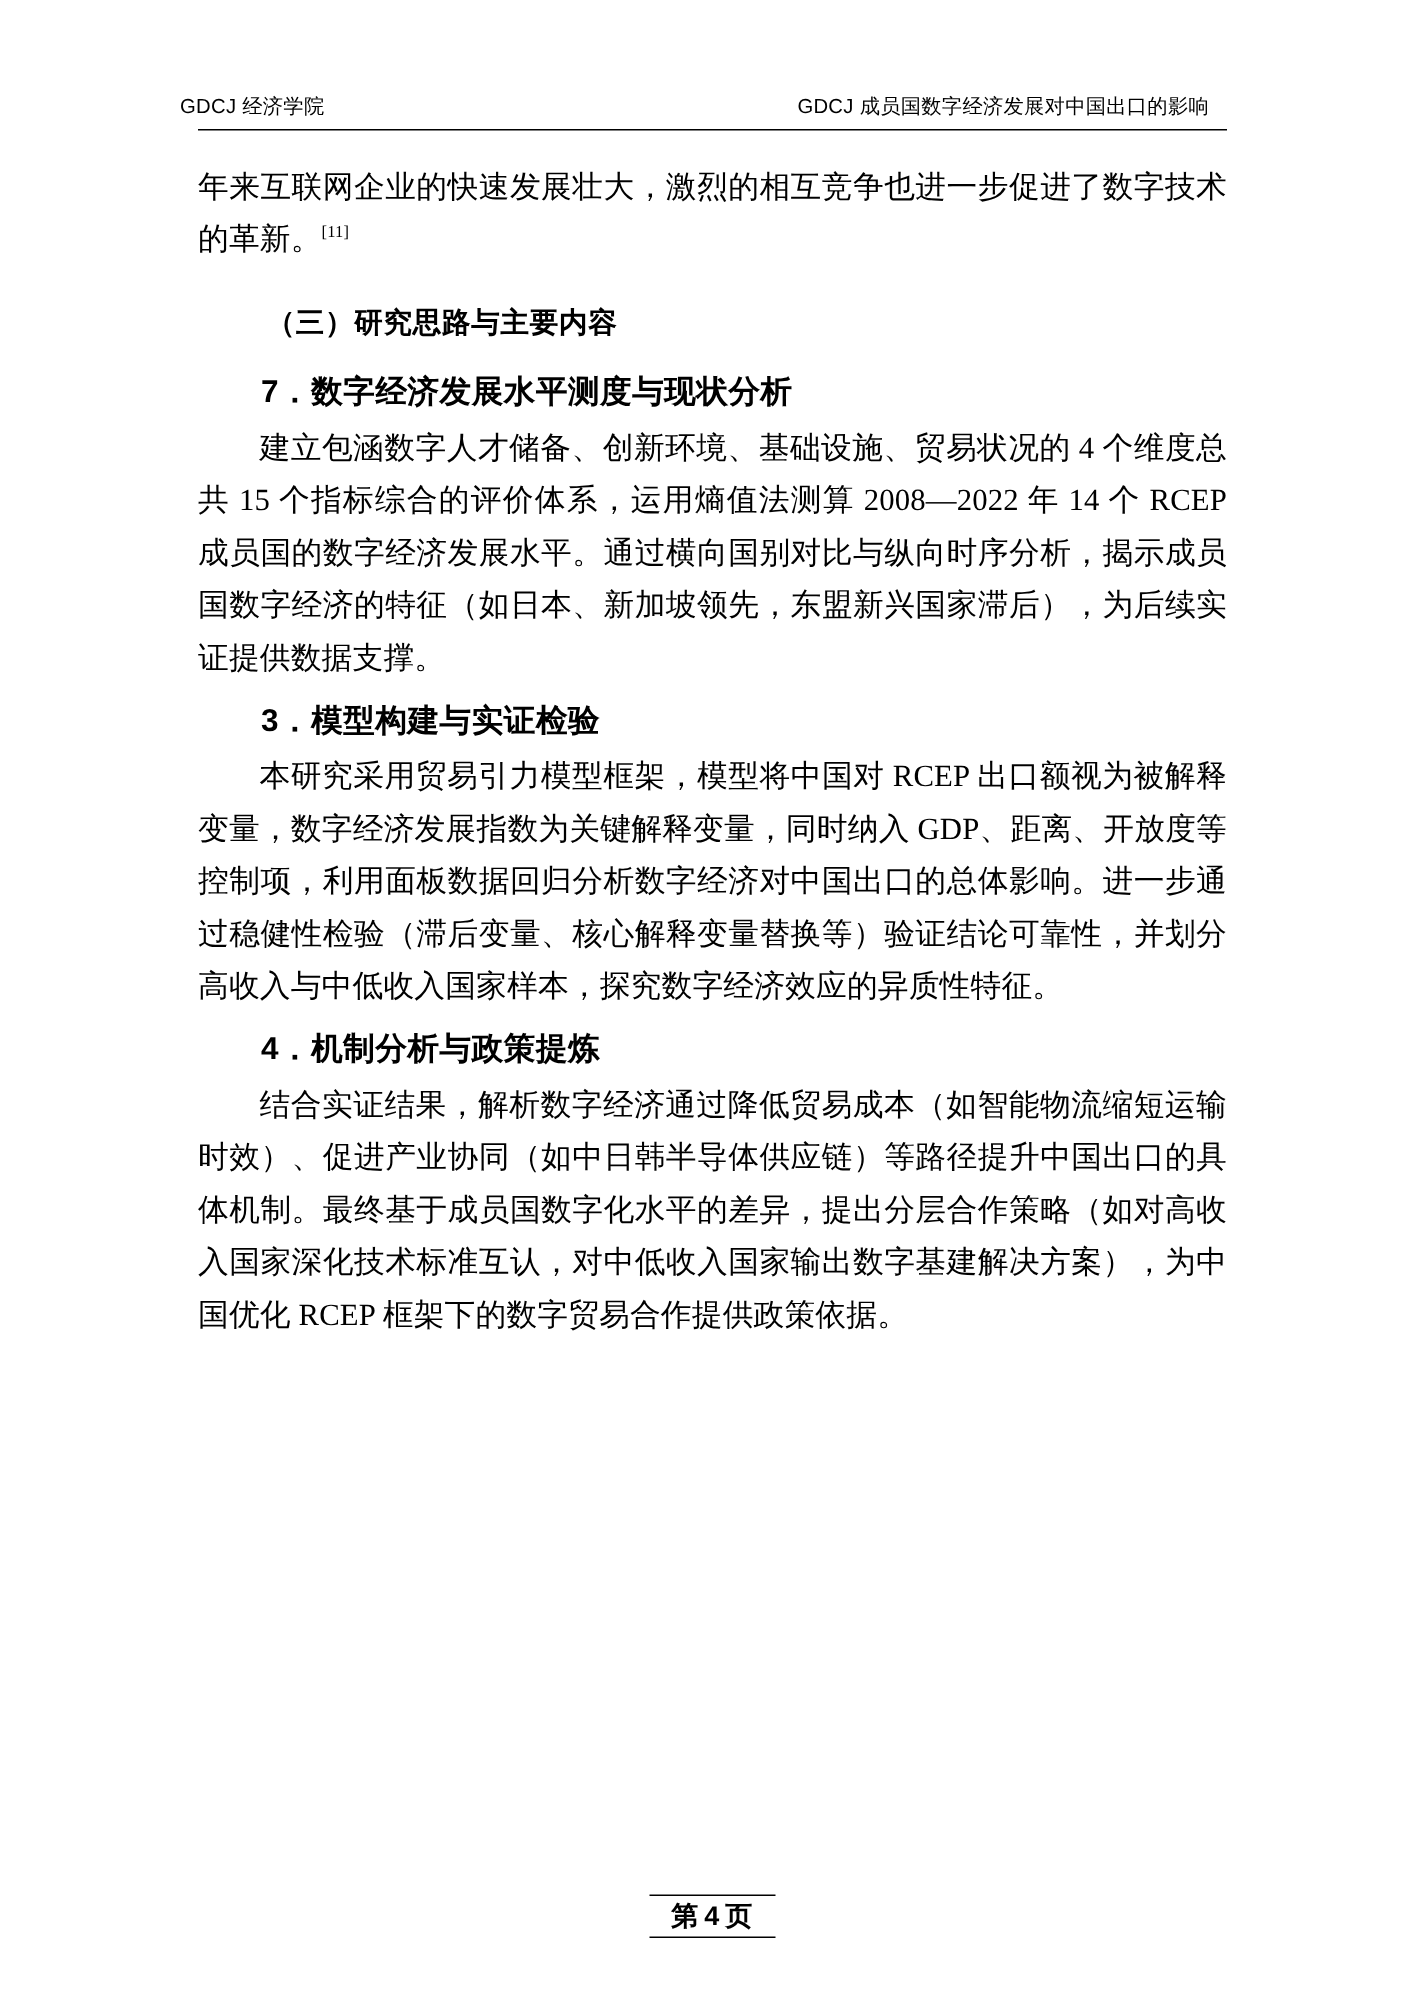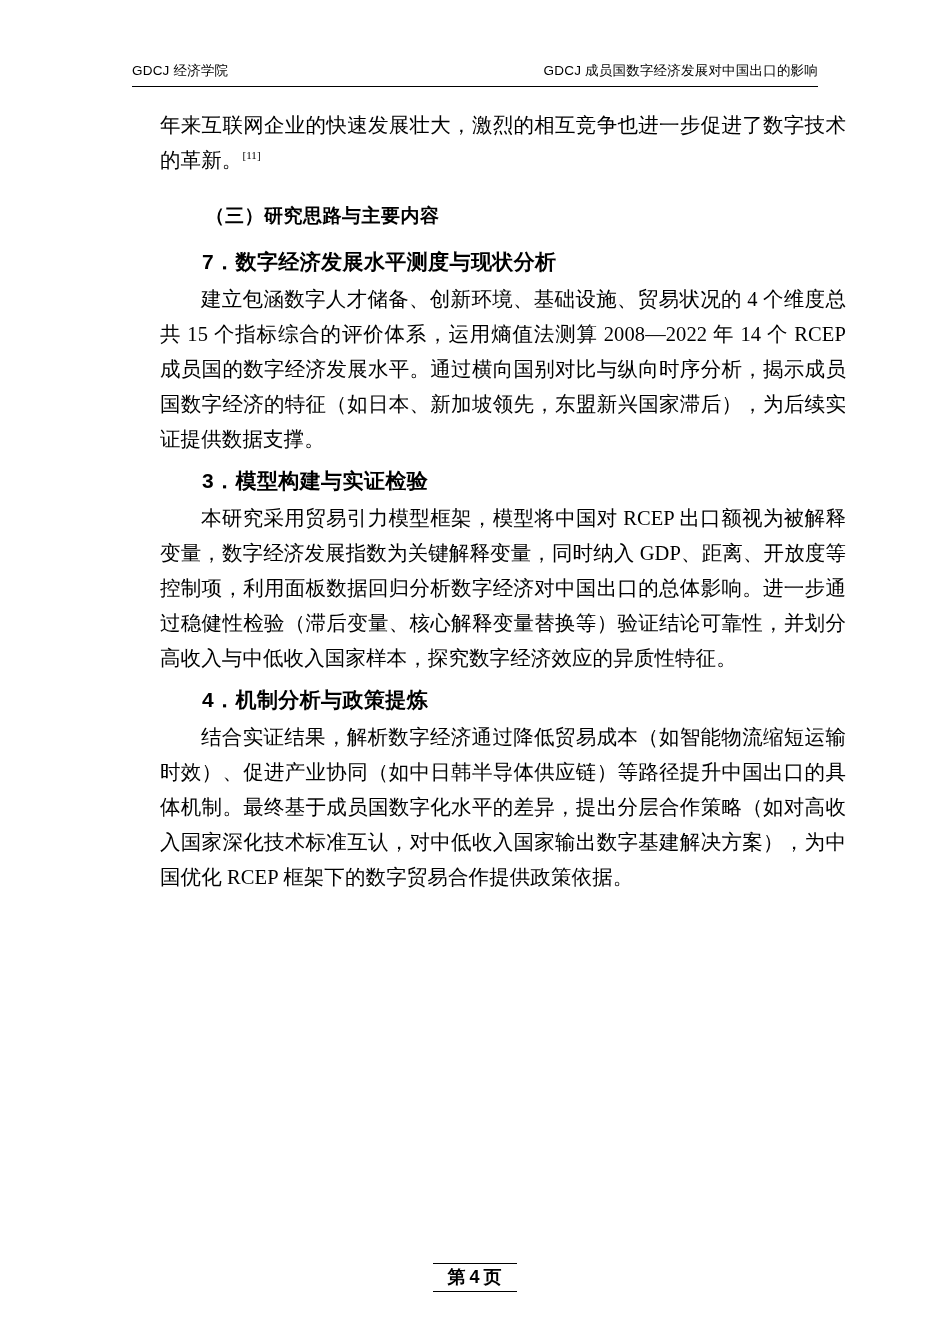--- a/index.html
+++ b/index.html
@@ -18,21 +18,21 @@
   .page {
     position: relative;
     width: 950px;
     height: 1344px;
     box-sizing: border-box;
     padding: 0;
   }
   .header {
     position: absolute;
     top: 62px;
-    left: 132px;
+    left: 120px;
     width: 686px;
     display: flex;
     justify-content: space-between;
     align-items: flex-end;
     font-family: "Liberation Sans", "DejaVu Sans", sans-serif;
     font-size: 13.5px;
     color: #000;
     letter-spacing: 0.2px;
     gap: 12px;
   }
@@ -42,21 +42,20 @@
     left: 132px;
     width: 686px;
     border-top: 1px solid #000;
     height: 0;
   }
   .content {
     position: absolute;
     top: 108px;
     left: 132px;
     width: 686px;
-    margin-left: 28px;
   }
   p.body-text {
     margin: 0;
     font-size: 20.5px;
     line-height: 35px;
     text-align: justify;
     text-justify: inter-ideograph;
     text-indent: 2em;
     letter-spacing: 0.1px;
   }

